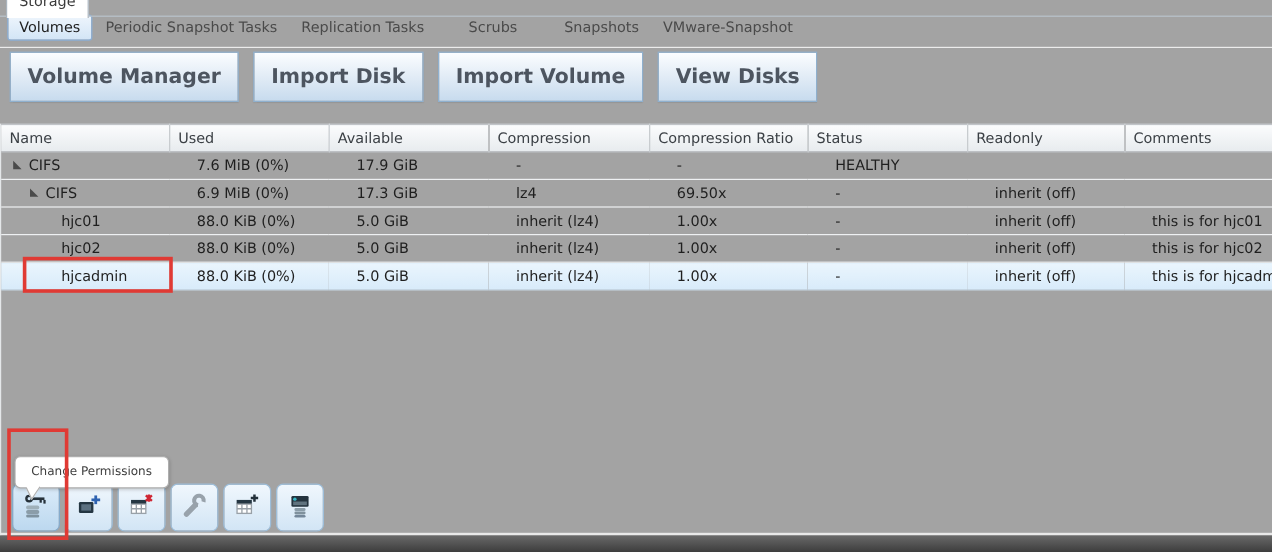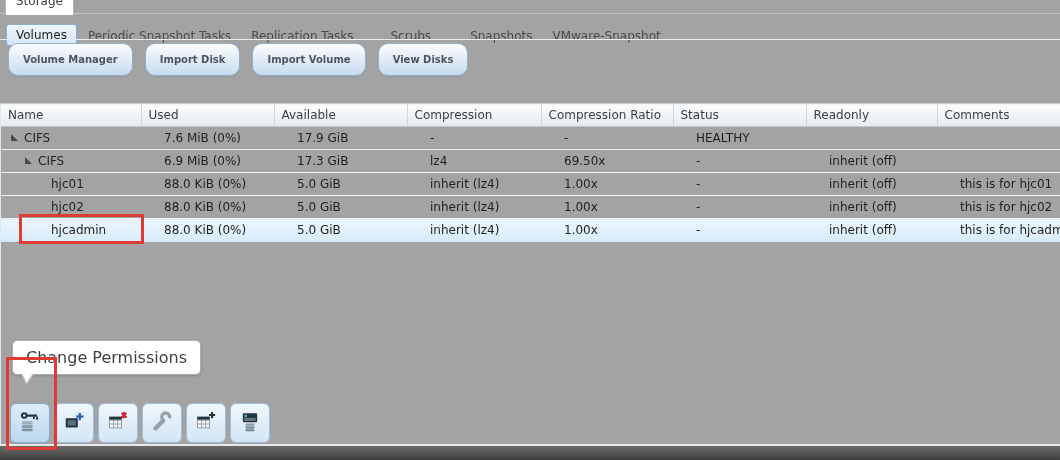--- a/index.html
+++ b/index.html
@@ -6,53 +6,53 @@
   #page{position:relative;width:1060px;height:460px;overflow:hidden;background:#a3a3a3;
         font-family:"DejaVu Sans","Liberation Sans",sans-serif;color:#222;}
 
   
   #storage-tab{position:absolute;top:0;left:5px;height:15px;min-width:62px;background:#fff;
     border-left:1px solid #aab4bd;border-right:1px solid #aab4bd;overflow:hidden;z-index:3;text-align:center;}
   #storage-tab span{display:block;margin-top:-6px;font-size:12px;color:#3c3c3c;padding:0 10px;}
   #tabstrip-line{position:absolute;top:13px;left:0;right:0;height:1px;background:#b9c3cb;z-index:2;}
 
   
-  #subtabs{position:absolute;top:24px;left:6px;right:0;height:22px;display:flex;align-items:flex-end;}
+  #subtabs{position:absolute;top:12px;left:6px;right:0;height:22px;display:flex;align-items:center;}
   .subtab{font-size:12px;color:#4a4a4a;padding:3px 9px;margin-right:2px;cursor:default;white-space:nowrap;}
   .subtab.active{background:linear-gradient(#eef5fc,#d3e5f6);border:1px solid #8aaed6;border-radius:3px;color:#1e1e1e;}
   .subtab:nth-child(4){margin-left:17px;}
   .subtab:nth-child(5){margin-left:19px;}
 
   #toolbar-sep{position:absolute;top:39px;left:0;right:0;height:1px;background:#ececec;}
 
   
   #toolbar{position:absolute;top:43px;left:8px;display:flex;}
-  .tb-btn{margin-right:12px;padding:10px 14px;font-size:10px;font-weight:bold;color:#4d5560;
-    border:1px solid #8fb0ce;border-radius:10px;
+  .tb-btn{margin-right:12px;padding:10px 14px;font-size:17px;font-weight:bold;color:#4d5560;
+    border:1px solid #8fb0ce;border-radius:0;
     background:linear-gradient(#fbfdff,#dfeaf5 55%,#c7dbee);
     box-shadow:0 1px 1px rgba(0,0,0,.08);white-space:nowrap;cursor:default;}
 
   
   #grid-region{position:absolute;top:103px;left:0;width:1060px;height:430px;border-left:1px solid #e4e7e9;}
   table{border-collapse:collapse;table-layout:fixed;width:1060px;font-size:12px;}
   th{height:22px;text-align:left;font-weight:normal;padding:0 0 0 7px;color:#3a3f44;
      background:linear-gradient(#fbfcfd,#e7ebee);
      border-top:1px solid #c9cdd1;border-bottom:1px solid #c4c8cc;border-right:1px solid #d2d6da;
      white-space:nowrap;overflow:hidden;cursor:default;}
   td{height:22px;padding:0 0 0 23px;border-bottom:1px solid #eef0f2;white-space:nowrap;overflow:hidden;color:#1f1f1f;}
   tr.selected td{background:linear-gradient(#eaf5fd,#d8ebfa);border-bottom:1px solid #cfe3f3;}
   .indent-1{padding-left:10px;}
   .indent-2{padding-left:24px;}
   .indent-3{padding-left:50px;}
   .expando{display:inline-block;width:0;height:0;border-bottom:7px solid #4a4a4a;border-right:7px solid transparent;
            margin-right:6px;vertical-align:1px;}
 
   
-  #tooltip{position:absolute;top:340px;left:12px;background:#fff;border:1px solid #aeaeae;border-radius:5px;
-    padding:7px 13px;font-size:16px;color:#3f3f3f;box-shadow:0 1px 3px rgba(0,0,0,.18);z-index:5;white-space:nowrap;}
+  #tooltip{position:absolute;top:380px;left:12px;background:#fff;border:1px solid #aeaeae;border-radius:5px;
+    padding:7px 13px;font-size:10px;color:#3f3f3f;box-shadow:0 1px 3px rgba(0,0,0,.18);z-index:5;white-space:nowrap;}
   #tooltip::after{content:"";position:absolute;left:9px;bottom:-6px;width:10px;height:10px;background:#fff;
     border-right:1px solid #aeaeae;border-bottom:1px solid #aeaeae;transform:rotate(64deg) skewX(30deg);}
 
   
   #actionbar{position:absolute;top:403px;left:10px;display:flex;z-index:4;}
   .action-btn{width:38px;height:38px;margin-right:4px;border:1px solid #9dbeda;border-radius:6px;
     background:linear-gradient(#f0f7fd,#d2e5f5);display:flex;align-items:center;justify-content:center;cursor:default;}
   .action-btn.active{background:linear-gradient(#dcecfa,#bcd8ef);border-color:#85abcc;}
   .action-btn svg{width:22px;height:22px;}
 

